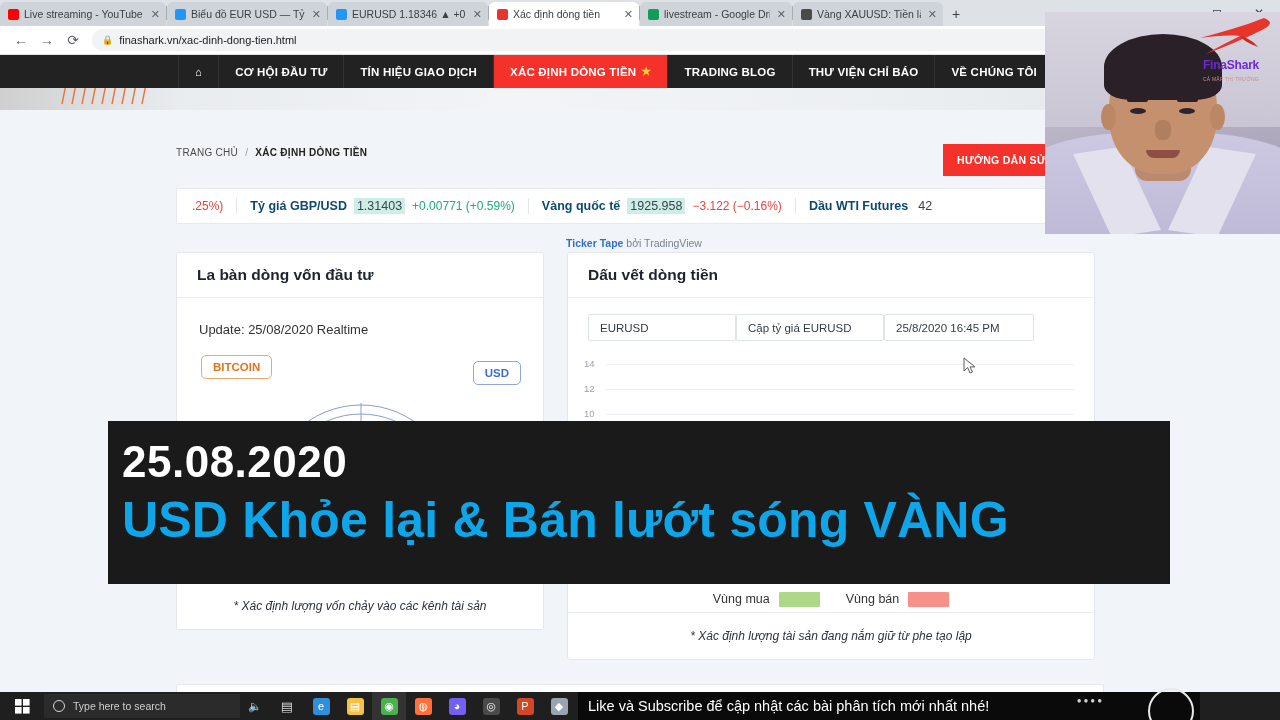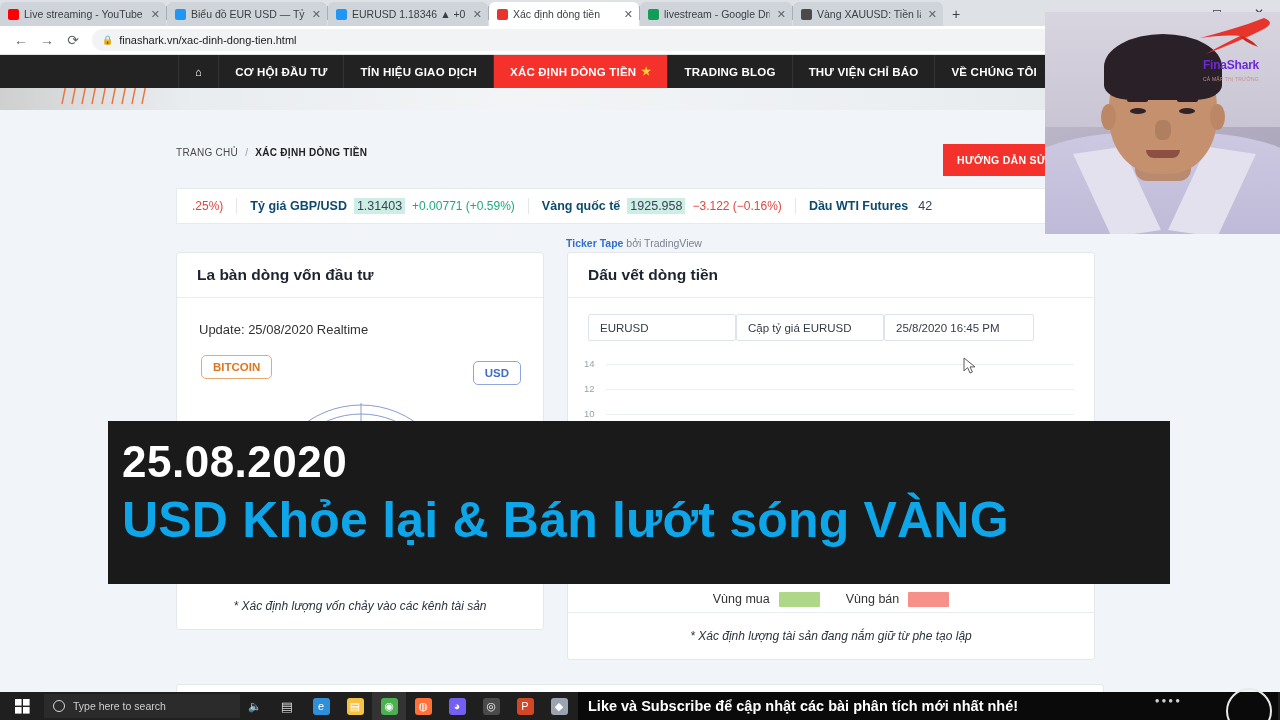--- a/index.html
+++ b/index.html
@@ -238,23 +238,23 @@
   }
   .tb-circle { width: 12px; height: 12px; border: 1.6px solid #d8d8d8; border-radius: 50%; flex: 0 0 12px; }
   .tb-mic { width: 30px; text-align: center; color: #d8d8d8; font-size: 11px; }
   .tb-taskview { width: 34px; text-align: center; color: #d8d8d8; font-size: 13px; }
   .tb-apps { display: flex; align-items: center; gap: 0; }
   .tb-app { width: 34px; height: 28px; display: flex; align-items: center; justify-content: center; position: relative; }
   .tb-app.open { background: #333333; }
   .tb-app .ic { width: 17px; height: 17px; border-radius: 3px; display: block; }
 
   .subscribe-bar {
-    position: absolute; left: 578px; bottom: 0; width: 700px; height: 28px;
+    position: absolute; left: 578px; bottom: 0; width: 622px; height: 28px;
     background: #0a0a0a; display: flex; align-items: center; padding-left: 10px;
-    color: #ffffff; font-size: 14.5px; font-weight: bold;
+    color: #ffffff; font-size: 14.5px;
   }
   .yt-dots { position: absolute; right: 96px; top: 4px; color: #cfcfcf; font-size: 8px; letter-spacing: 2px; }
   .yt-circle { position: absolute; right: 6px; bottom: -14px; width: 46px; height: 46px; border: 2px solid #e9e9e9; border-radius: 50%; }
 
   .cursor { position: absolute; left: 963px; top: 357px; width: 14px; height: 18px; }
 </style>
 </head>
 <body>
 
 <div id="screen">

